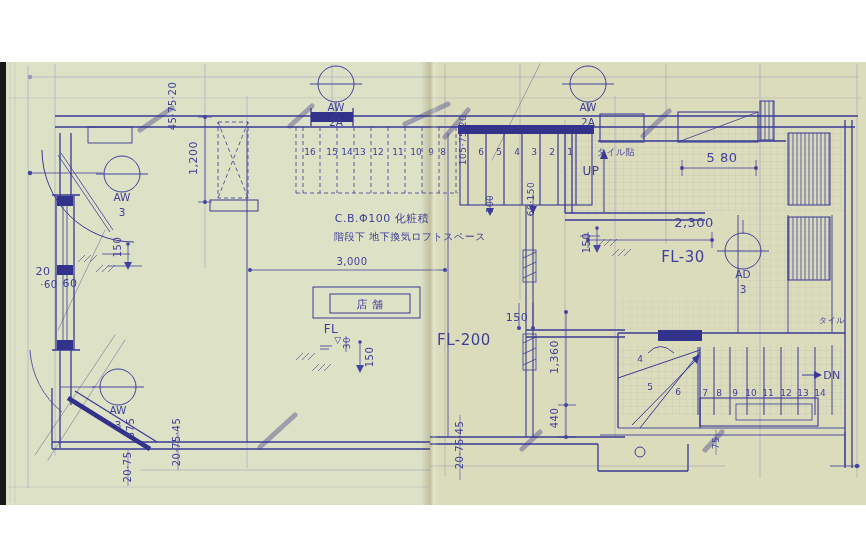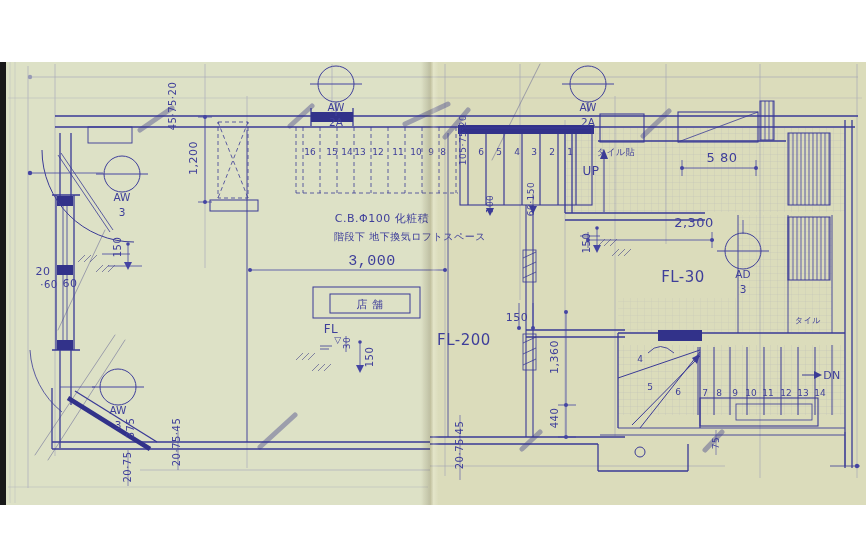--- a/index.html
+++ b/index.html
@@ -203,49 +203,49 @@
       <path d="M612 256 l7 -7 M618 256 l7 -7 M624 256 l7 -7"></path>
     </g>
   </svg>
 
   <div class="layer" id="label-layer">
       <span class="lbl" style="left: 172px; top: 106px; font-size: 10px; transform: translate(-50%, -50%) rotate(-90deg);">45·75·20</span>
       <span class="lbl" style="left: 193px; top: 158px; font-size: 11px; transform: translate(-50%, -50%) rotate(-90deg);">1,200</span>
       <span class="lbl" style="left: 463px; top: 140px; font-size: 9px; transform: translate(-50%, -50%) rotate(-90deg);">105·75·20</span>
       <span class="lbl" style="left: 382px; top: 218px; font-size: 11px; transform: translate(-50%, -50%);">C.B.Φ100 化粧積</span>
       <span class="lbl" style="left: 410px; top: 237px; font-size: 10px; transform: translate(-50%, -50%);">階段下 地下換気ロフトスペース</span>
-      <span class="lbl" style="left: 372px; top: 261px; font-size: 15px; transform: translate(-50%, -50%); font-family: Liberation Mono, monospace;">3,000</span>
+      <span class="lbl" style="left: 352px; top: 261px; font-size: 10px; transform: translate(-50%, -50%);">3,000</span>
       <span class="lbl" style="left: 370px; top: 304px; font-size: 11px; transform: translate(-50%, -50%);">店 舗</span>
       <span class="lbl" style="left: 331px; top: 329px; font-size: 12px; transform: translate(-50%, -50%);">FL</span>
       <span class="lbl" style="left: 338px; top: 340px; font-size: 9px; transform: translate(-50%, -50%);">▽</span>
       <span class="lbl" style="left: 347px; top: 343px; font-size: 9px; transform: translate(-50%, -50%) rotate(-90deg);">30</span>
       <span class="lbl" style="left: 369px; top: 357px; font-size: 10px; transform: translate(-50%, -50%) rotate(-90deg);">150</span>
       <span class="lbl" style="left: 464px; top: 340px; font-size: 15px; transform: translate(-50%, -50%);">FL-200</span>
       <span class="lbl" style="left: 517px; top: 317px; font-size: 11px; transform: translate(-50%, -50%);">150</span>
       <span class="lbl" style="left: 554px; top: 357px; font-size: 11px; transform: translate(-50%, -50%) rotate(-90deg);">1,360</span>
       <span class="lbl" style="left: 554px; top: 418px; font-size: 10px; transform: translate(-50%, -50%) rotate(-90deg);">440</span>
       <span class="lbl" style="left: 117px; top: 247px; font-size: 10px; transform: translate(-50%, -50%) rotate(-90deg);">150</span>
       <span class="lbl" style="left: 43px; top: 271px; font-size: 11px; transform: translate(-50%, -50%);">20</span>
       <span class="lbl" style="left: 49px; top: 284px; font-size: 10px; transform: translate(-50%, -50%);">·60</span>
       <span class="lbl" style="left: 70px; top: 283px; font-size: 11px; transform: translate(-50%, -50%);">60</span>
       <span class="lbl" style="left: 130px; top: 428px; font-size: 10px; transform: translate(-50%, -50%) rotate(-90deg);">375</span>
       <span class="lbl" style="left: 127px; top: 467px; font-size: 10px; transform: translate(-50%, -50%) rotate(-90deg);">20·75</span>
       <span class="lbl" style="left: 176px; top: 442px; font-size: 10px; transform: translate(-50%, -50%) rotate(-90deg);">20·75·45</span>
       <span class="lbl" style="left: 459px; top: 445px; font-size: 10px; transform: translate(-50%, -50%) rotate(-90deg);">20·75·45</span>
       <span class="lbl" style="left: 694px; top: 222px; font-size: 13px; transform: translate(-50%, -50%);">2,300</span>
-      <span class="lbl" style="left: 683px; top: 257px; font-size: 15px; transform: translate(-50%, -50%); margin-top: 20px;">FL-30</span>
+      <span class="lbl" style="left: 683px; top: 257px; font-size: 15px; transform: translate(-50%, -50%);">FL-30</span>
       <span class="lbl" style="left: 586px; top: 243px; font-size: 10px; transform: translate(-50%, -50%) rotate(-90deg);">150</span>
       <span class="lbl" style="left: 722px; top: 157px; font-size: 13px; transform: translate(-50%, -50%);">5 80</span>
       <span class="lbl" style="left: 616px; top: 152px; font-size: 9px; transform: translate(-50%, -50%);">タイル貼</span>
       <span class="lbl" style="left: 591px; top: 171px; font-size: 12px; transform: translate(-50%, -50%);">UP</span>
       <span class="lbl" style="left: 490px; top: 204px; font-size: 9px; transform: translate(-50%, -50%) rotate(-90deg);">100</span>
       <span class="lbl" style="left: 531px; top: 199px; font-size: 9px; transform: translate(-50%, -50%) rotate(-90deg);">60·150</span>
       <span class="lbl" style="left: 832px; top: 375px; font-size: 11px; transform: translate(-50%, -50%);">DN</span>
       <span class="lbl" style="left: 716px; top: 443px; font-size: 9px; transform: translate(-50%, -50%) rotate(-90deg);">75</span>
-      <span class="lbl" style="left: 808px; top: 320px; font-size: 8px; transform: translate(-50%, -50%);">タイル</span>
+      <span class="lbl" style="left: 832px; top: 320px; font-size: 8px; transform: translate(-50%, -50%);">タイル</span>
       <span class="stair-num" style="left: 310px; top: 152px;">16</span>
       <span class="stair-num" style="left: 332px; top: 152px;">15</span>
       <span class="stair-num" style="left: 347px; top: 152px;">14</span>
       <span class="stair-num" style="left: 360px; top: 152px;">13</span>
       <span class="stair-num" style="left: 378px; top: 152px;">12</span>
       <span class="stair-num" style="left: 398px; top: 152px;">11</span>
       <span class="stair-num" style="left: 416px; top: 152px;">10</span>
       <span class="stair-num" style="left: 431px; top: 152px;">9</span>
       <span class="stair-num" style="left: 443px; top: 152px;">8</span>
       <span class="stair-num" style="left: 481px; top: 152px;">6</span>

